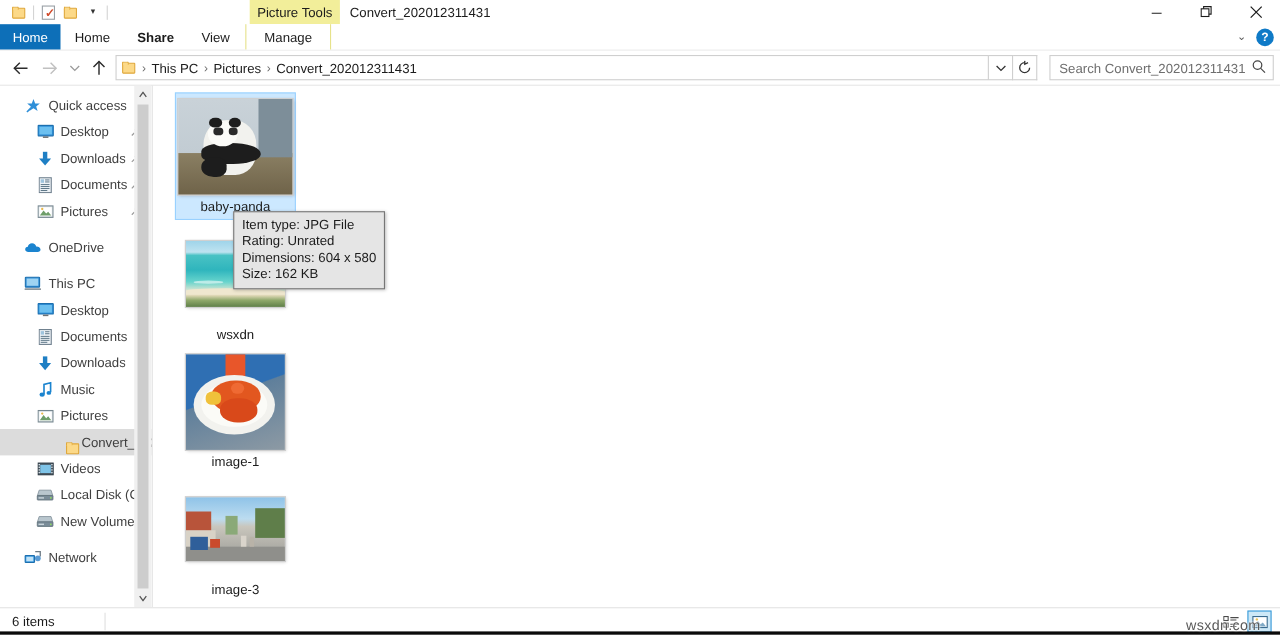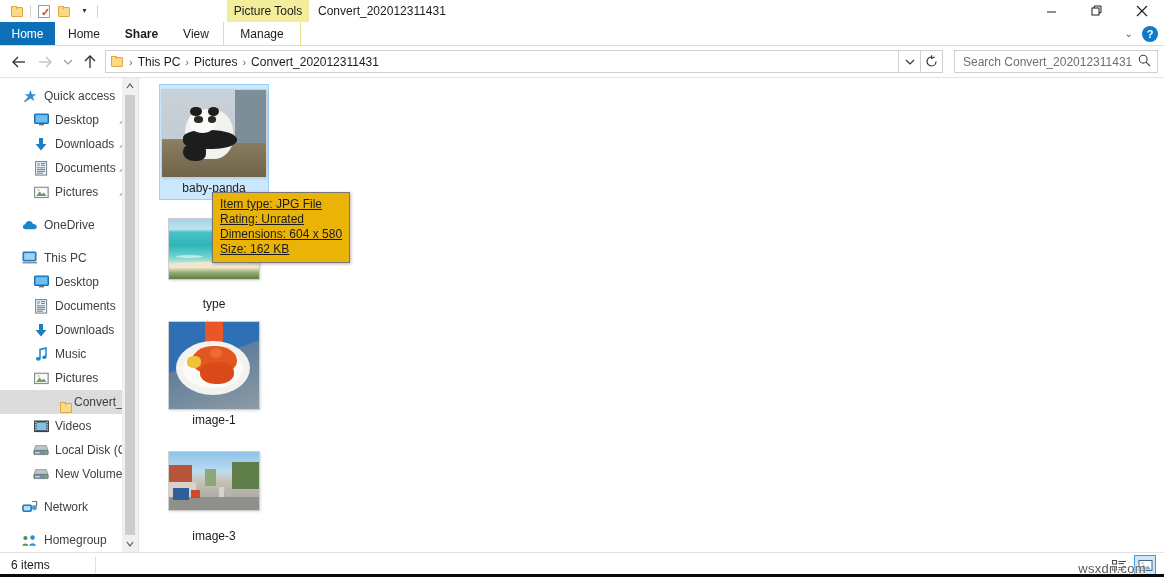--- a/index.html
+++ b/index.html
@@ -91,23 +91,23 @@
   .content{flex:1;position:relative;background:#fff;overflow:hidden;}
   .tiles{display:flex;flex-wrap:wrap;align-content:flex-start;padding:6px 0 0 20px;gap:0;flex-direction:column;}
   .tile{width:110px;height:116px;display:flex;flex-direction:column;align-items:center;
     justify-content:flex-start;box-sizing:border-box;border:1px solid transparent;margin-right:0px;}
   .tile.sel{background:#cce8ff;border:1px solid #99d1ff;}
   .thumbwrap{height:96px;display:flex;align-items:center;justify-content:center;}
   .thumb{box-shadow:0 0 0 1px #cfcfcf, 1px 1px 3px rgba(0,0,0,.22);overflow:hidden;position:relative;background:#ddd;}
   .tilelabel{font-size:12px;color:#1c1c1c;line-height:14px;text-align:center;white-space:nowrap;}
 
   
-  .tooltip{position:absolute;left:73px;top:114px;background:#eab308;border:1px solid #767676;
+  .tooltip{position:absolute;left:73px;top:114px;background:#e5e5e5;border:1px solid #767676;
     padding:4px 7px 5px 7px;font-size:12px;color:#1c1c1c;line-height:15px;
-    box-shadow:1px 1px 3px rgba(0,0,0,.28);z-index:30;text-decoration:underline;}
+    box-shadow:1px 1px 3px rgba(0,0,0,.28);z-index:30;}
 
   
   .statusbar{height:24px;background:#fff;border-top:1px solid #e3e3e3;display:flex;align-items:center;
     position:relative;flex:0 0 auto;}
   .stitems{font-size:12px;color:#1c1c1c;padding-left:11px;}
   .st-sep{position:absolute;left:95px;top:4px;bottom:4px;width:1px;background:#e0e0e0;}
   .viewbtns{position:absolute;right:8px;top:0;height:24px;display:flex;align-items:center;gap:4px;}
   .vbtn{width:22px;height:20px;display:flex;align-items:center;justify-content:center;box-sizing:border-box;}
   .vbtn.active{border:1px solid #3a9bd9;background:#cde8f7;}
   .watermark{position:absolute;right:18px;bottom:1px;font-size:13px;color:#5a5a5a;letter-spacing:.3px;z-index:40;
@@ -449,31 +449,20 @@
               <svg width="16" height="14" viewBox="0 0 16 14">
                 <rect x="0.8" y="5" width="8.6" height="6.4" rx="0.7" fill="#2f8fd8" stroke="#1c6fae"></rect>
                 <rect x="1.9" y="6.1" width="6.4" height="4.2" fill="#bfe2f7"></rect>
                 <path d="M10,1.5 L14.6,1.5 L14.6,6" fill="none" stroke="#6d7b85" stroke-width="1.2"></path>
                 <circle cx="12.4" cy="7.6" r="2.6" fill="#5a9bd4"></circle>
               </svg>
             </span>
             <span class="lbl">Network</span>
           </div>
           <div class="gap"></div>
-          <div class="navitem ind-0">
-            <span class="ico">
-              <svg width="16" height="13" viewBox="0 0 16 13">
-                <circle cx="3.4" cy="4" r="2.1" fill="#3a9b4f"></circle>
-                <path d="M0.5,11.8 C0.5,8.8 6.3,8.8 6.3,11.8 Z" fill="#3a9b4f"></path>
-                <circle cx="10.6" cy="3.6" r="2.3" fill="#2f8fd8"></circle>
-                <path d="M7.2,11.8 C7.2,8.4 14,8.4 14,11.8 Z" fill="#2f8fd8"></path>
-              </svg>
-            </span>
-            <span class="lbl">Homegroup</span>
-          </div>
         </div>
       <div class="navscroll">
         <div class="sb-arrow">
           <svg width="8" height="6" viewBox="0 0 8 6">
               <polyline points="1,5 4,1 7,5" fill="none" stroke="#555" stroke-width="1.2"></polyline>
             </svg>
         </div>
         <div class="sb-thumb"></div>
         <div class="sb-arrow">
           <svg width="8" height="6" viewBox="0 0 8 6">
@@ -509,21 +498,21 @@
             <div class="thumbwrap">
               <div class="thumb" style="width: 90px; height: 60px;">
                 <div class="art">
                   <div style="inset:0;background:linear-gradient(180deg,#9fd4ea 0%,#bfe3f0 17%,#49c2c4 22%,#2fb5bd 44%,#67d4cd 62%,#cfe4d2 74%,#e6dcbd 82%,#8fa86a 90%,#5f7f48 100%)"></div>
                   <div style="left:0;top:72%;width:100%;height:9%;background:#efe7cf;border-radius:40% 60% 0 0"></div>
                   <div style="left:8%;top:60%;width:30%;height:5%;background:rgba(255,255,255,.55);border-radius:50%"></div>
                   <div style="left:52%;top:66%;width:34%;height:5%;background:rgba(255,255,255,.5);border-radius:50%"></div>
                 </div>
               </div>
             </div>
-            <div class="tilelabel">type</div>
+            <div class="tilelabel">wsxdn</div>
           </div>
           <div class="tile">
             <div class="thumbwrap">
               <div class="thumb" style="width: 90px; height: 87px;">
                 <div class="art">
                   <div style="inset:0;background:linear-gradient(160deg,#2f6fb3 0%,#2f6fb3 42%,#5f7f9b 43%,#8d9aa4 100%)"></div>
                   <div style="left:40%;top:0;width:20%;height:26%;background:#e8562a"></div>
                   <div style="left:8%;top:22%;width:82%;height:62%;background:#f2f2ee;border-radius:50%"></div>
                   <div style="left:16%;top:30%;width:66%;height:46%;background:#fbfbf7;border-radius:50%"></div>
                   <div style="left:26%;top:28%;width:50%;height:34%;background:#e2571f;border-radius:48%"></div>

